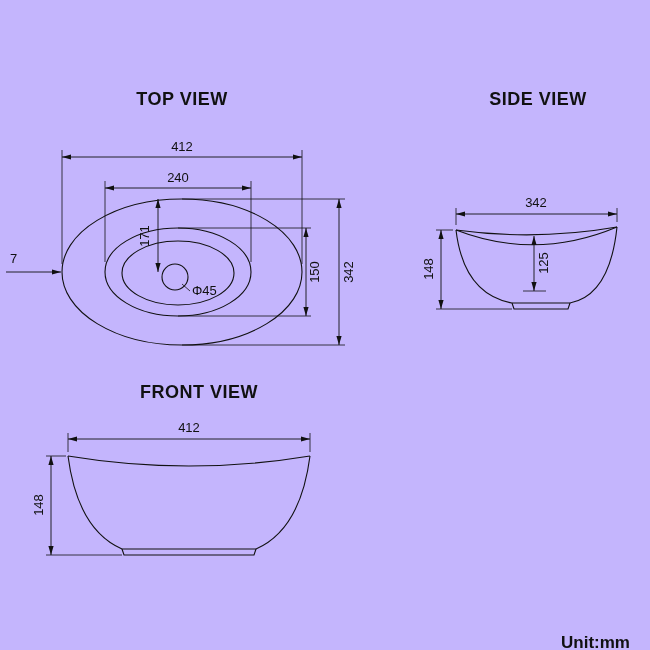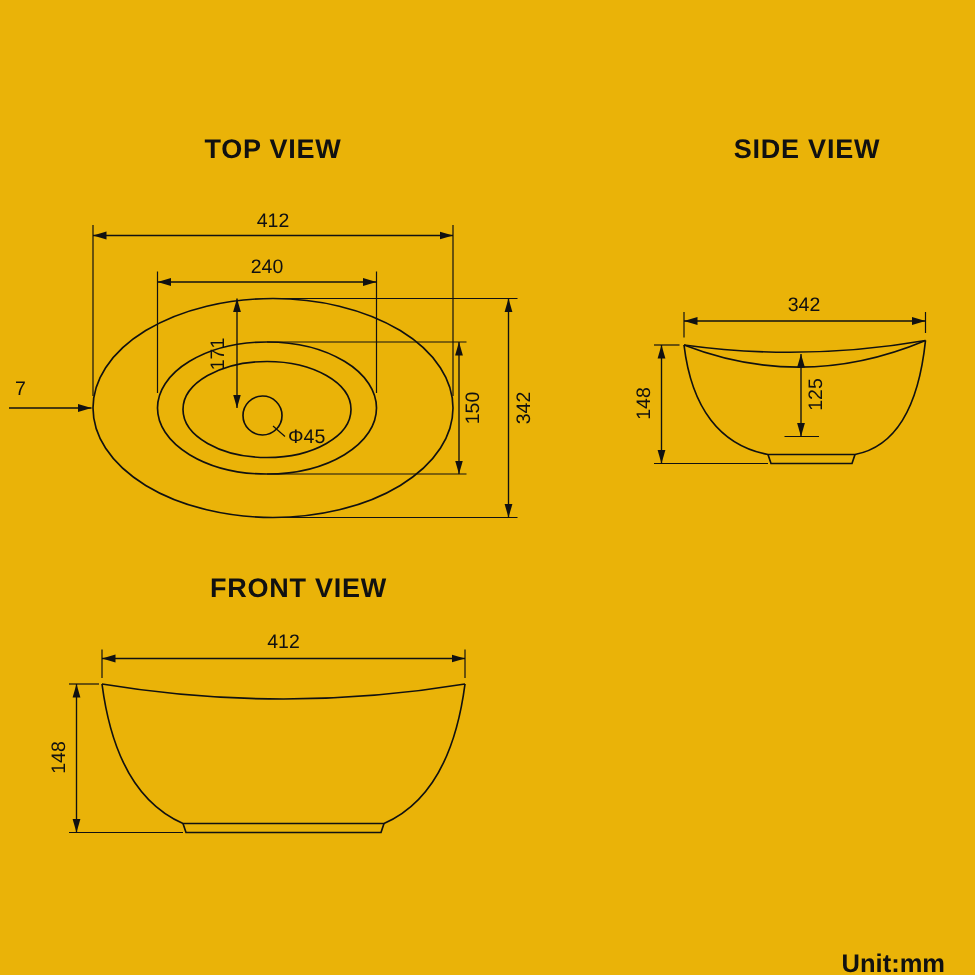--- a/index.html
+++ b/index.html
@@ -1,16 +1,16 @@
 <!DOCTYPE html>
 <html><head>
 <meta charset="utf-8">
 <style>
   html,body{margin:0;padding:0;background:#fff;}
-  .canvas{position:relative;width:650px;height:650px;background:#eab308;overflow:hidden;
+  .canvas{position:relative;width:650px;height:650px;background:#c4b5fd;overflow:hidden;
           font-family:"Liberation Sans",sans-serif;}
   svg{display:block;}
   text{font-family:"Liberation Sans",sans-serif;fill:#111;}
   .title{font-size:18px;font-weight:bold;letter-spacing:.5px;}
   .dimtext{font-size:13px;}
   .unit{font-size:17px;font-weight:bold;}
   .shape{fill:none;stroke:#111;stroke-width:1.1;}
   .dimline{stroke:#111;stroke-width:0.9;fill:none;}
   .extline{stroke:#111;stroke-width:0.8;fill:none;}
 </style>

